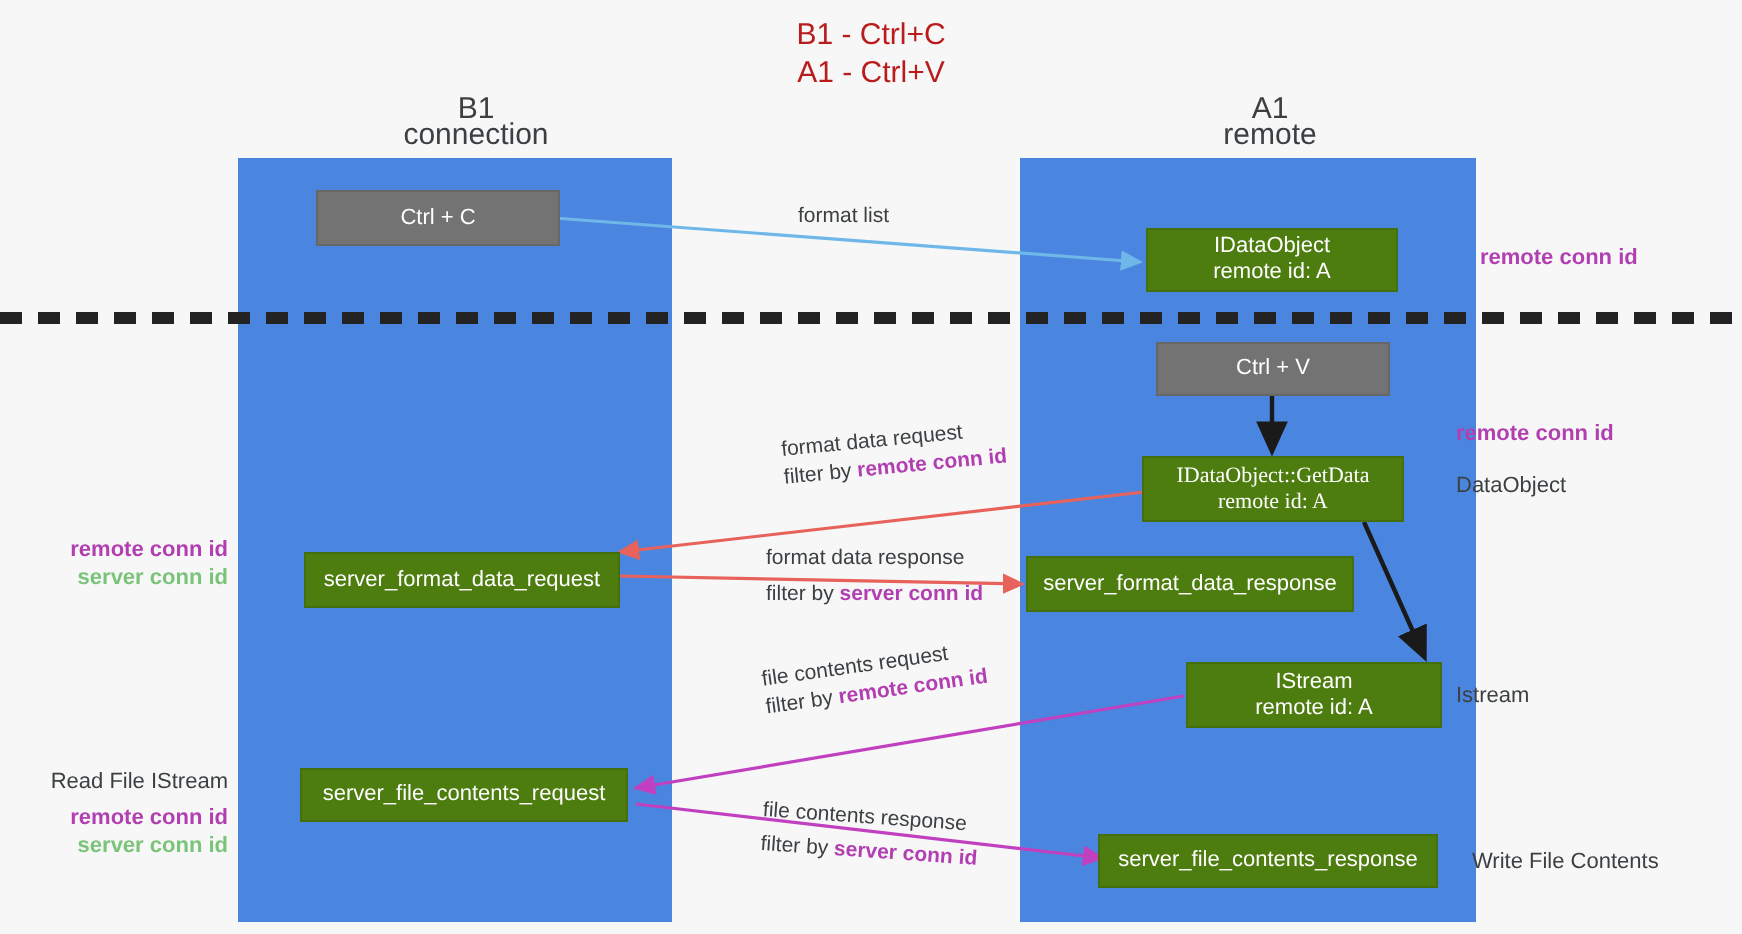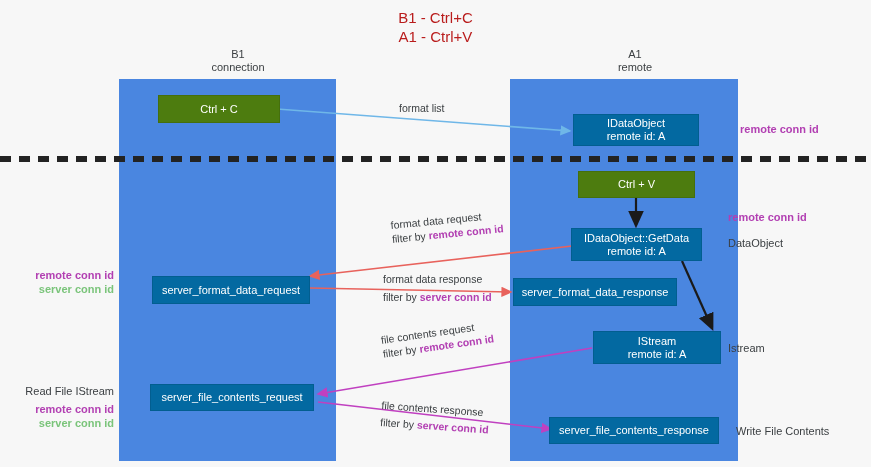--- a/index.html
+++ b/index.html
@@ -27,21 +27,21 @@
     text-align: center;
     font-size: 15px;
     line-height: 19px;
     color: #b91c1c;
   }
 
   
   .col-header {
     position: absolute;
     text-align: center;
-    font-size: 11px;
+    font-size: 15px;
     line-height: 13px;
     color: #3c4043;
   }
 
   
   .lane {
     position: absolute;
     background: #4a86e0;
   }
 
@@ -52,22 +52,22 @@
     display: flex;
     flex-direction: column;
     align-items: center;
     justify-content: center;
     text-align: center;
     color: #ffffff;
     font-size: 11px;
     line-height: 13px;
     border: 1px solid rgba(0,0,0,0.10);
   }
-  .node.green { background: #4d7c0f; }
-  .node.orange { background: #0369a1; }
+  .node.green { background: #737373; }
+  .node.orange { background: #4d7c0f; }
   .node .l2 { display: block; }
 
   
   .ann {
     position: absolute;
     font-size: 11px;
     line-height: 14px;
     white-space: nowrap;
   }
   .ann.left { text-align: right; }
@@ -169,21 +169,21 @@
 
   <div class="node orange" style="left:573px; top:114px; width:126px; height:32px;">
     <span>IDataObject</span>
     <span class="l2">remote id: A</span>
   </div>
 
   <div class="node green" style="left:578px; top:171px; width:117px; height:27px;">
     <span>Ctrl + V</span>
   </div>
 
-  <div class="node orange" style="left:571px; top:228px; width:131px; height:33px;">
+  <div class="node orange" style="left:571px; top:228px; width:131px; height:33px;font-family:Liberation Serif, serif;">
     <span>IDataObject::GetData</span>
     <span class="l2">remote id: A</span>
   </div>
 
   <div class="node orange" style="left:152px; top:276px; width:158px; height:28px;justify-content:center;">
     <span>server_format_data_request</span>
   </div>
 
   <div class="node orange" style="left:513px; top:278px; width:164px; height:28px;">
     <span>server_format_data_response</span>

